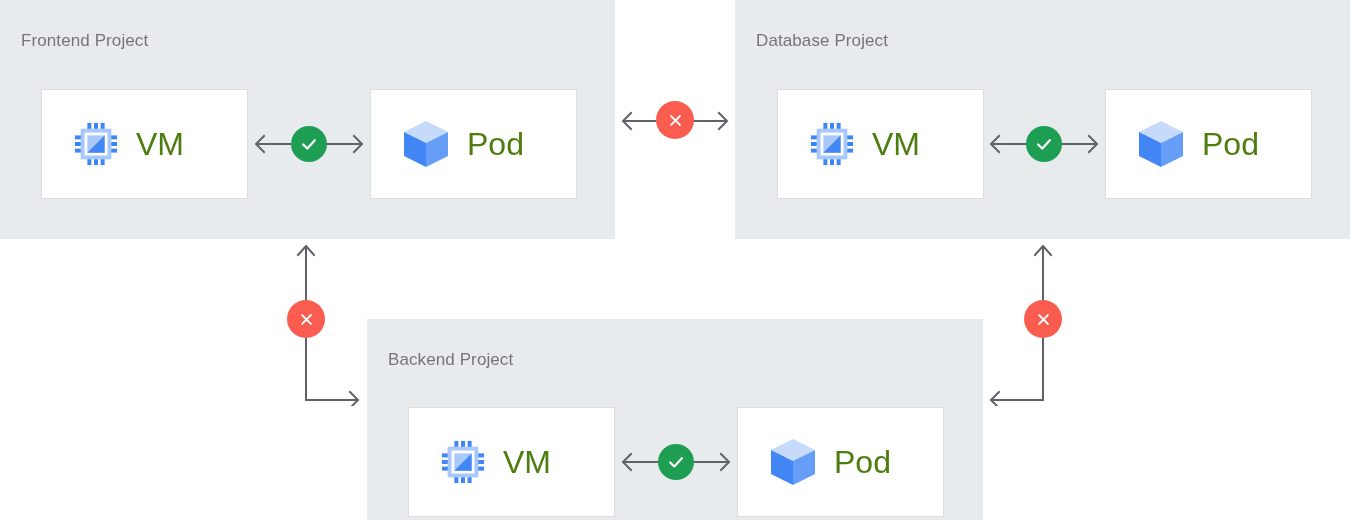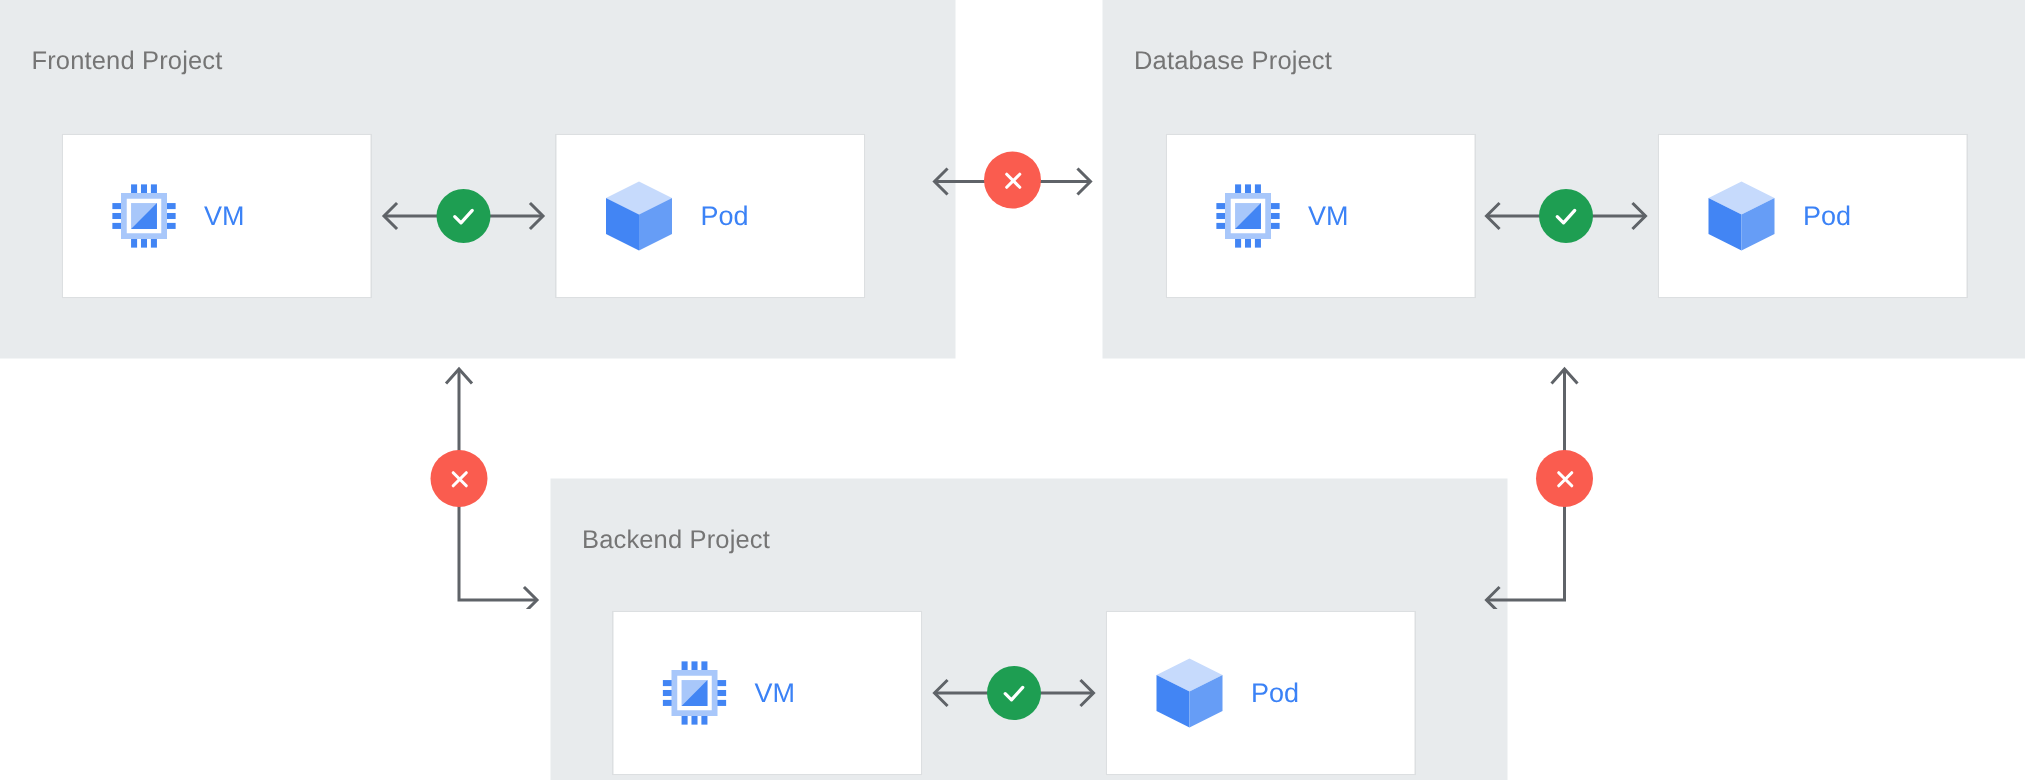--- a/index.html
+++ b/index.html
@@ -4,21 +4,21 @@
 <style>
   html,body{margin:0;padding:0;}
   body{
     width:1350px;height:520px;position:relative;overflow:hidden;
     background:#ffffff;
     font-family:"Liberation Sans","DejaVu Sans",sans-serif;
   }
   .stage{position:absolute;left:0;top:0;width:1350px;height:520px;}
 
   
-  .panel{position:absolute;background:#e8ebed;padding-left:22px;}
+  .panel{position:absolute;background:#e8ebed;}
   #panel-frontend{left:0;top:0;width:615px;height:239px;}
   #panel-database{left:735px;top:0;width:688px;height:239px;}
   #panel-backend{left:367px;top:281px;width:616px;height:239px;margin-top:38px;}
 
   .panel-title{
     position:absolute;
     font-size:17px;color:#757575;letter-spacing:0.1px;
     white-space:nowrap;
   }
   #panel-frontend .panel-title{left:21px;top:31px;}
@@ -26,21 +26,21 @@
   #panel-backend  .panel-title{left:21px;top:31px;}
 
   
   .card{
     position:absolute;top:89px;width:205px;height:108px;
     background:#ffffff;border:1px solid #dcdfe1;
     display:flex;align-items:center;
   }
   .card .icon-wrap{margin-left:31px;flex:0 0 auto;display:flex;align-items:center;justify-content:center;}
   .card .card-label{
-    margin-left:17px;font-size:18px;color:#3b82f6;line-height:1;
+    margin-left:17px;font-size:32px;color:#4d7c0f;line-height:1;
   }
   #panel-frontend .card.c-vm {left:41px;}
   #panel-frontend .card.c-pod{left:370px;}
   #panel-database .card.c-vm {left:42px;}
   #panel-database .card.c-pod{left:370px;}
   #panel-backend  .card.c-vm {left:41px;top:88px;}
   #panel-backend  .card.c-pod{left:370px;top:88px;}
 
   
   .inner-conn{position:absolute;top:118px;left:248px;width:122px;height:52px;}

